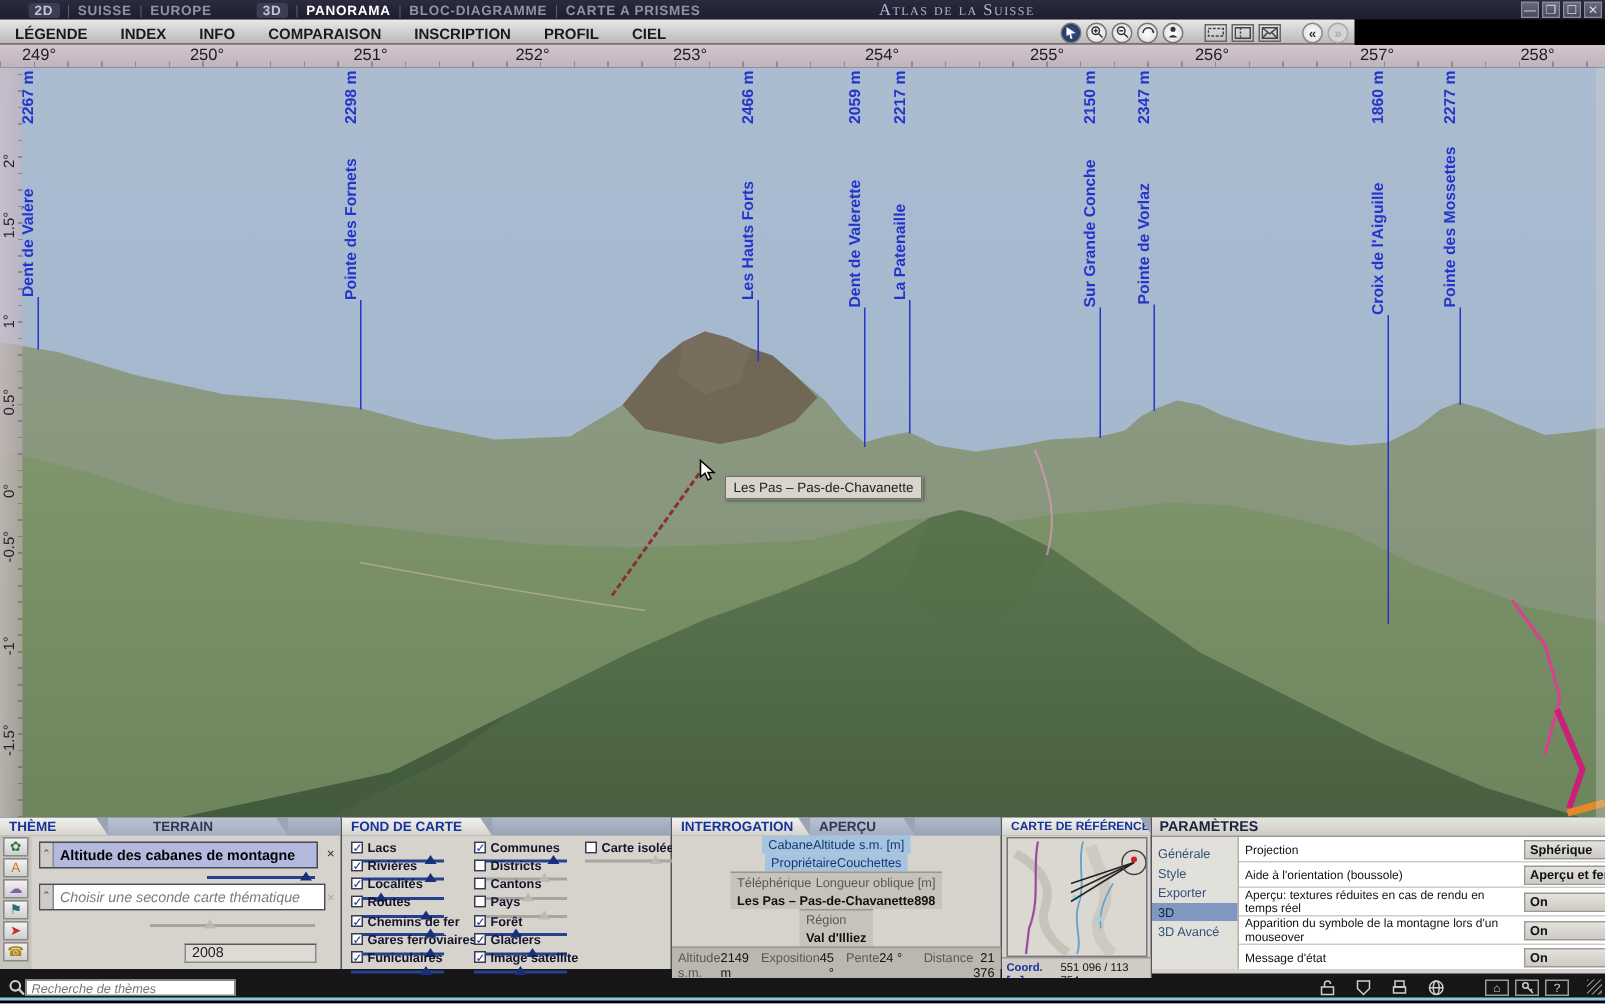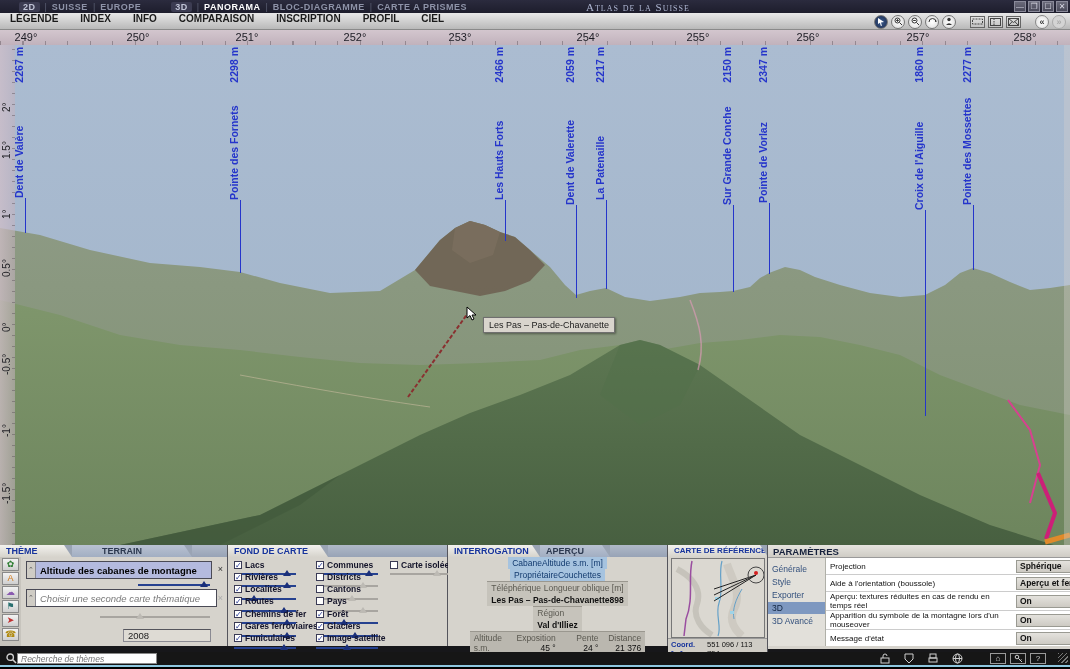--- a/index.html
+++ b/index.html
@@ -17,23 +17,23 @@
   .tb-item.active { color:#ffffff; }
   .tb-sep { color:#5a5e72; }
   .tb-title { position:absolute; left:586px; top:0; height:13px; display:flex; align-items:center;
     font-family:"Liberation Serif", serif; font-variant:small-caps; letter-spacing:1px;
     color:#aeb6d2; font-size:11px; }
   .winbtns { position:absolute; right:2px; top:1px; display:flex; gap:2px; }
   .winbtn { width:12px; height:11px; background:linear-gradient(#6a6a7a,#4a4a5a); border:1px solid #8a8a9a;
     color:#d8d8e4; font-size:8px; line-height:9px; text-align:center; cursor:pointer; }
 
   
-  .menubar { position:absolute; left:0; top:13px; width:1070px; height:17px;
+  .menubar { position:absolute; left:0; top:13px; width:903px; height:17px;
     background:linear-gradient(#e8e8e8,#b9b9b9); border-bottom:1px solid #8a8a8a;
-    display:flex; align-items:flex-start; padding:0 10px; }
+    display:flex; align-items:flex-end; padding:0 10px; }
   .mb-item { font-size:10px; font-weight:bold; color:#1a1a1a; margin-right:22px; cursor:pointer; white-space:nowrap; }
   .mb-tools { position:absolute; right:4px; top:0; height:17px; display:flex; align-items:center; gap:3px; }
   .tool-circle { width:14px; height:14px; border-radius:50%; background:radial-gradient(#fff,#d8d8d8);
     border:1px solid #777; display:flex; align-items:center; justify-content:center; cursor:pointer; }
   .tool-circle.selected { background:radial-gradient(#3a5a8c,#1c2c50); }
   .tool-sq { width:15px; height:12px; border:1px solid #666; background:linear-gradient(#e2e2e2,#c2c2c2);
     display:flex; align-items:center; justify-content:center; cursor:pointer; }
   .tool-gap { width:8px; }
   .tool-nav { width:14px; height:14px; border-radius:50%; border:1px solid #888; background:radial-gradient(#fff,#ddd);
     font-size:9px; line-height:12px; text-align:center; color:#333; font-weight:bold; cursor:pointer; }
@@ -108,21 +108,21 @@
 
   
   #panel-query { left:448px; width:220px; height:101px; font-size:8.5px; }
   .q-body { height:89px; display:flex; flex-direction:column;align-items:center; }
   .q-blue { background:#a6c3df; color:#123a6e; }
   .q-row { display:flex; justify-content:space-between; padding:1px 4px; }
   .q-div { height:1px; background:#8fb0cf; }
   .q-grey { background:#c6c3bb; border-top:1px solid #9a978f; color:#5a5850; }
   .q-grey .val { color:#111; font-weight:bold; }
   .q-bottom { background:#bab7af; border-top:1px solid #9a978f; display:flex; flex:1; }
-  .q-cell { flex:1; padding:1px 4px; display:flex; flex-direction:column; }
+  .q-cell { flex:1; padding:1px 4px; display:flex; }
   .q-cell .lab { color:#5a5850; }
   .q-cell .val { color:#111; font-weight:normal; text-align:right; }
   .q-cell:first-child .val { text-align:left; }
 
   
   #panel-ref { left:668px; width:100px; height:107px; }
   .ref-map { position:relative; width:94px; height:80px; margin:1px auto 0; border:1px solid #777; background:#dbd8d1; }
   .ref-foot { display:flex; justify-content:space-between; padding:1px 3px; font-size:7.5px; background:#cfccc5;
     border-top:1px solid #999; }
   .ref-foot .cl { color:#16339c; font-weight:bold; }

